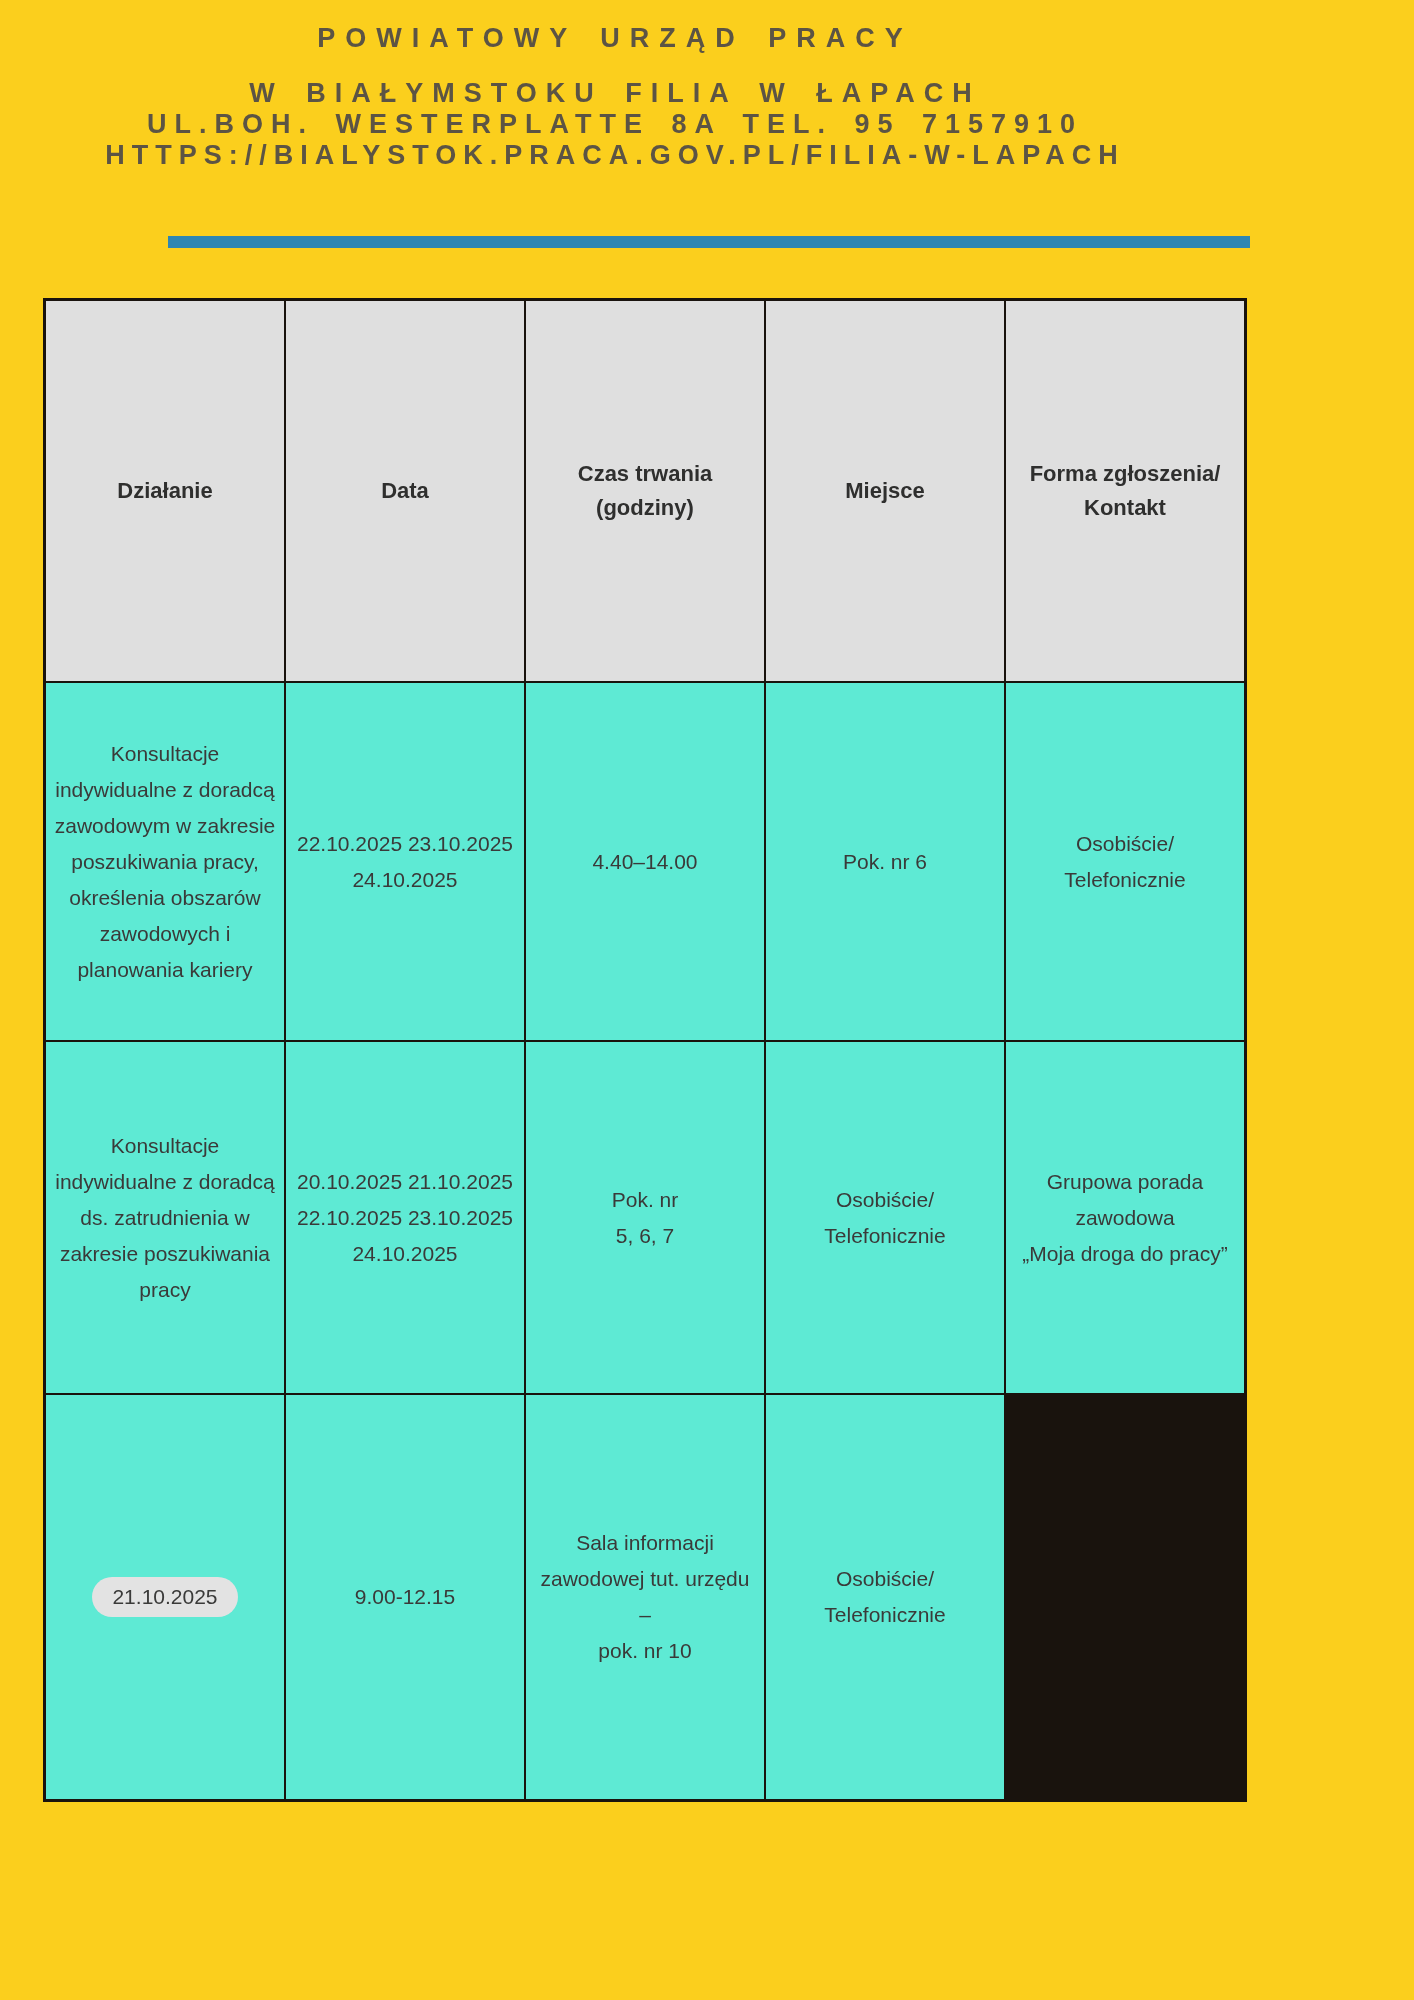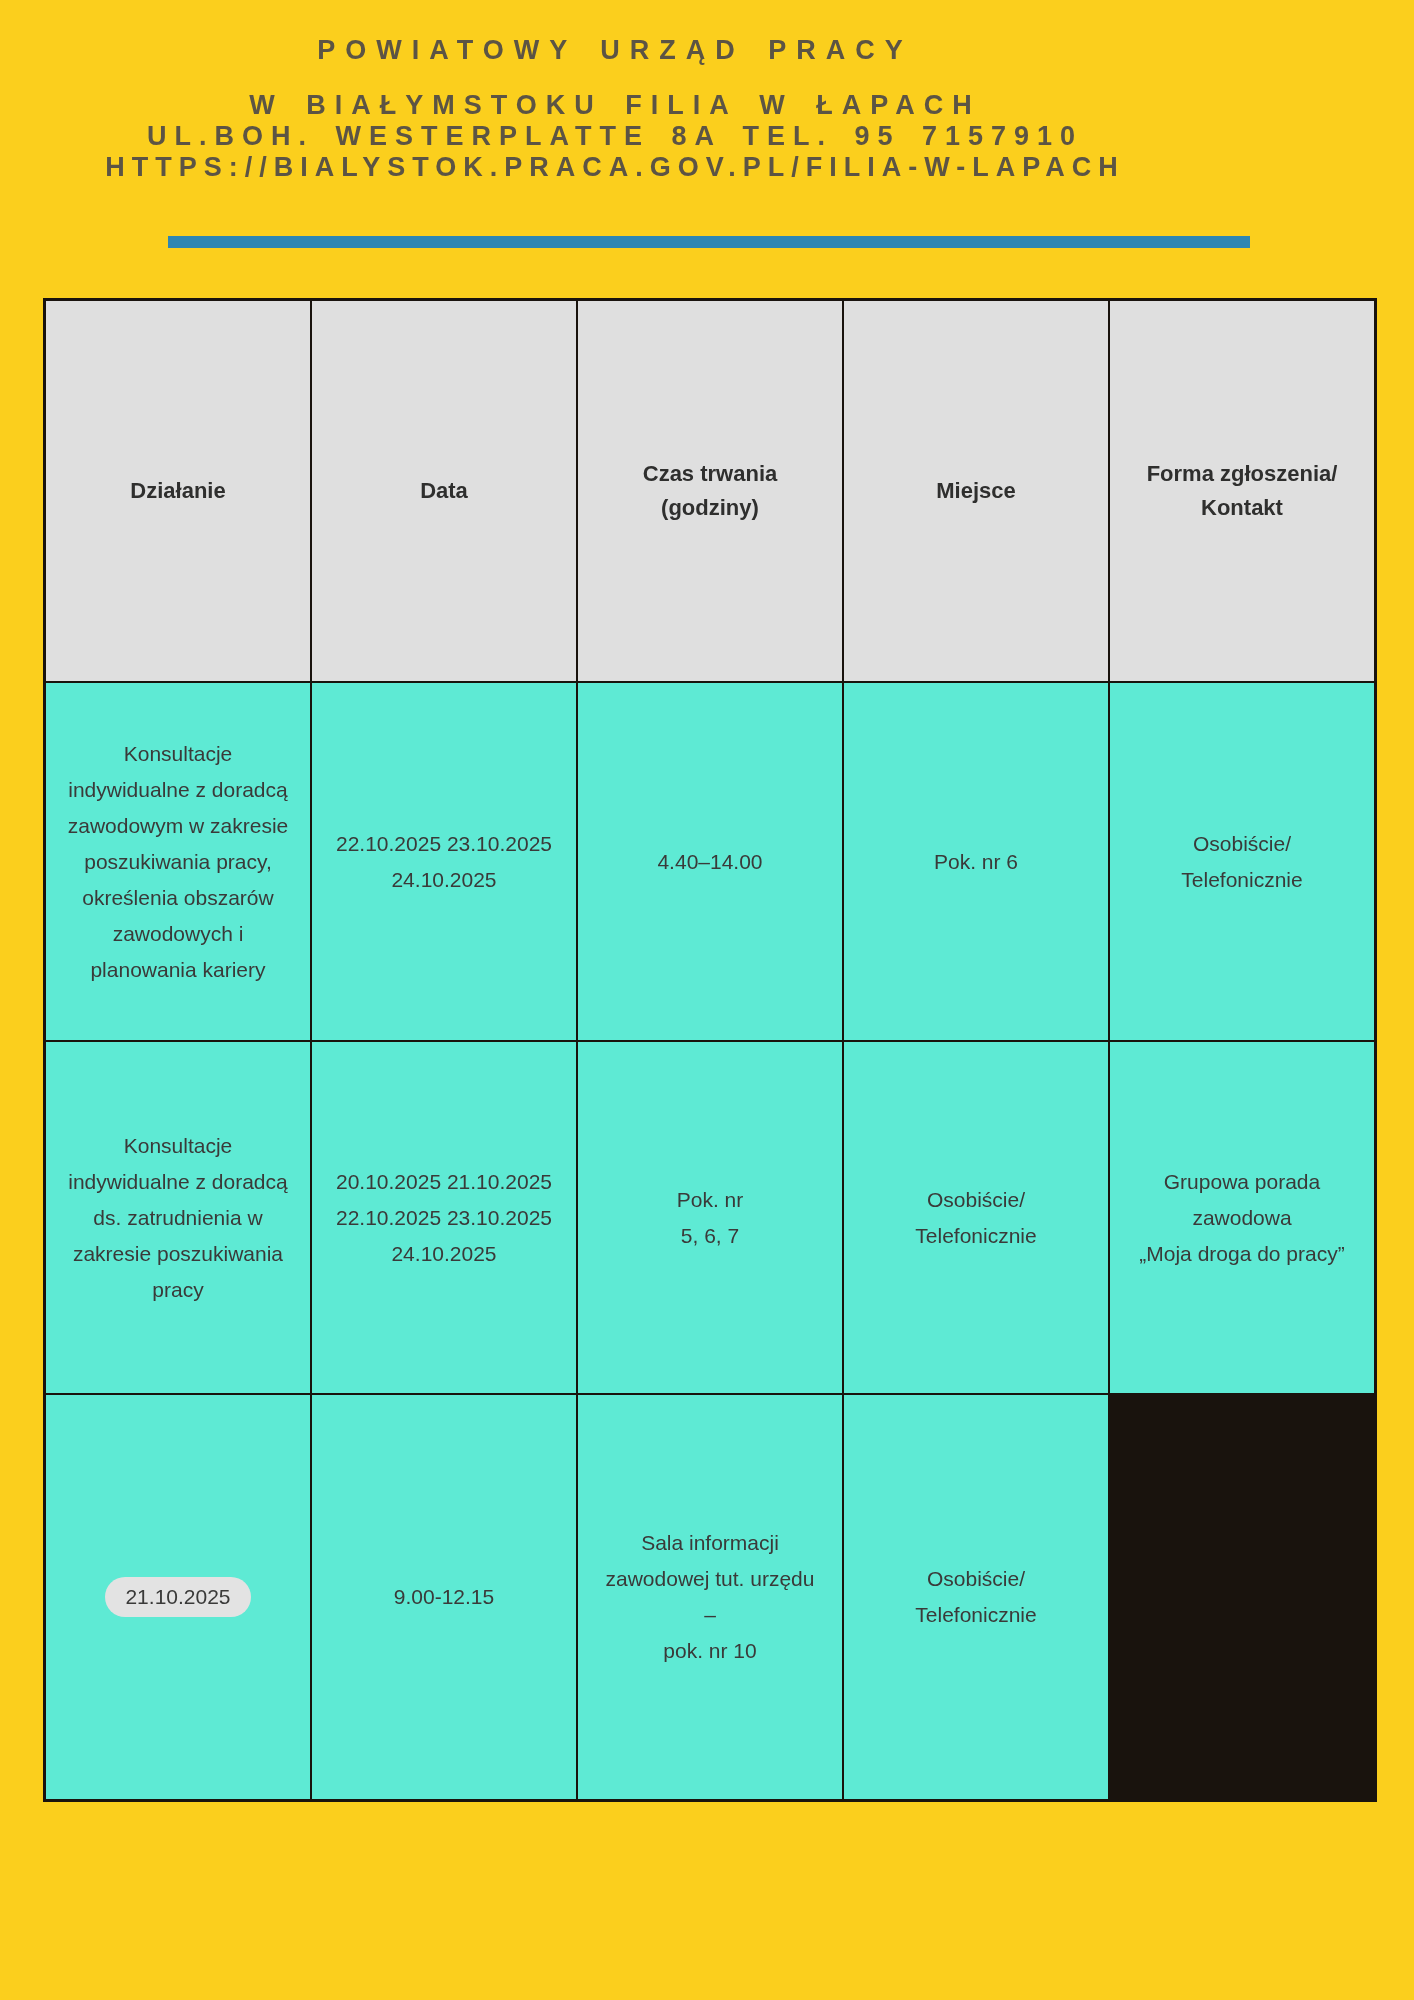--- a/index.html
+++ b/index.html
@@ -9,32 +9,32 @@
     font-family:"Liberation Sans",sans-serif;
     overflow:hidden;
   }
   
   .org-header{
     position:absolute;top:23px;left:40px;width:1150px;
     text-align:center;color:#5c5444;font-weight:bold;
     word-spacing:6px;
   }
   .org-header .hline{line-height:31px;font-size:27px;white-space:nowrap;}
-  .hline-1{letter-spacing:10px;margin-top:12px;}
+  .hline-1{letter-spacing:10px;}
   .hline-2{letter-spacing:9px;margin-top:24px;}
   .hline-3{letter-spacing:8px;}
   .hline-4{letter-spacing:7px;}
   
   .divider{
     position:absolute;left:168px;top:236px;width:1082px;height:12px;
     background:#2e86b2;
   }
   
   .schedule-table{
-    position:absolute;left:43px;top:298px;width:1334px;height:1504px;
+    position:absolute;left:43px;top:298px;width:1204px;height:1504px;
     box-sizing:border-box;
     display:grid;
     grid-template-columns:repeat(5,1fr);
     grid-template-rows:383fr 360fr 354fr 407fr;
     gap:2px;
     background:#19130d;
     border:3px solid #19130d;
   }
   .cell{
     background:#5eead4;

